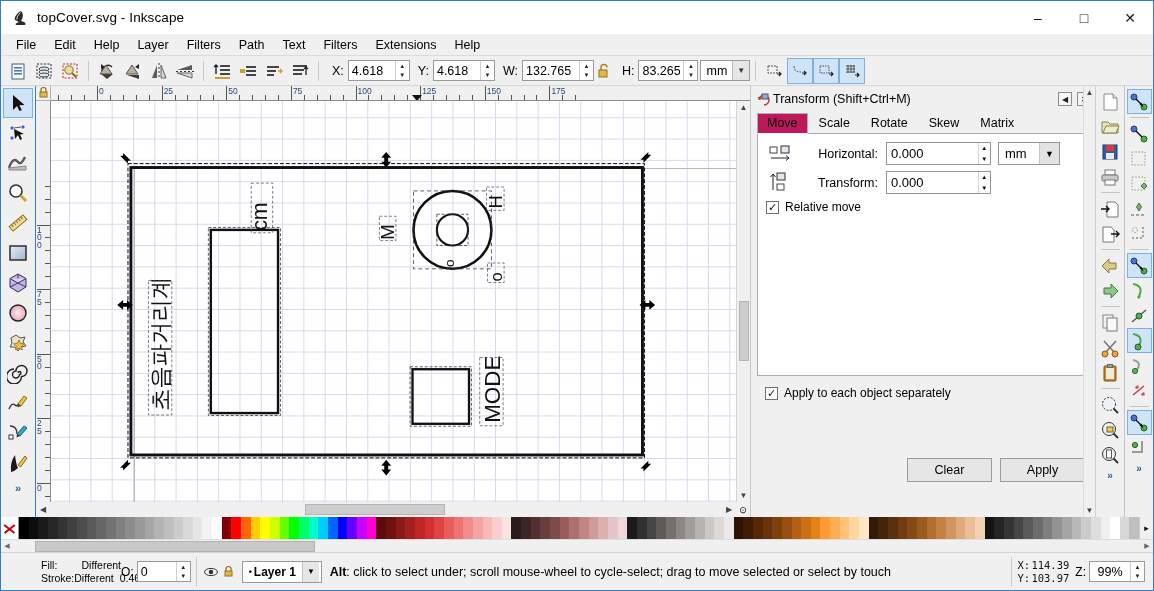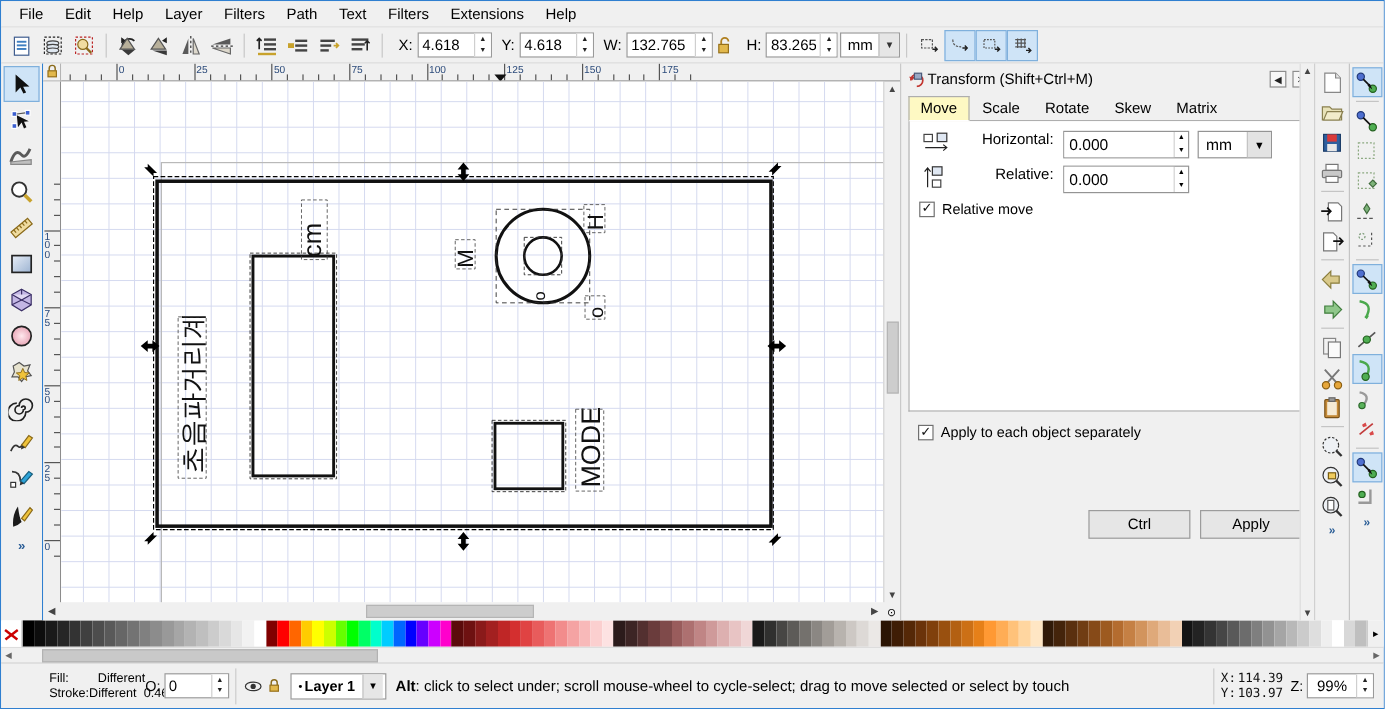--- a/index.html
+++ b/index.html
@@ -209,28 +209,28 @@
     display: flex; align-items: center; justify-content: center;
     font-size: 8px; margin-left: 5px; color: #222;
   }
   #tabs { display: flex; align-items: flex-end; height: 22px; border-bottom: 1px solid #aeaeae; }
   #tabs .tab {
     padding: 2px 9px 3px 9px; font-size: 12.5px;
     border: 1px solid transparent; border-bottom: none; cursor: default;
     margin-right: 1px;
   }
   #tabs .tab.sel {
-    background: #fef9c3; border: 1px solid #aeaeae; border-bottom: 1px solid #fff;
+    background: #be185d; border: 1px solid #aeaeae; border-bottom: 1px solid #fff;
     margin-bottom: -1px;
   }
   #tabbody {
     background: #fff; border: 1px solid #aeaeae; border-top: none;
     flex: 0 0 auto; height: 242px; padding: 8px 8px 0 8px;
   }
-  .row { display: flex; margin-bottom: 6px; }
+  .row { display: flex; align-items: center; margin-bottom: 6px; }
   .row .icn { width: 30px; display: flex; justify-content: center; }
   .row .lbl { width: 90px; text-align: right; font-size: 12.5px; padding-right: 8px; }
   .bigspin { display: inline-flex; height: 23px; border: 1px solid #949494; background: #fff; width: 105px; }
   .bigspin input { border: none; outline: none; width: 100%; font-size: 13px; padding: 0 4px;
                    font-family: "Liberation Sans", sans-serif; }
   .bigspin .arrows { width: 14px; display: flex; flex-direction: column; border-left: 1px solid #d3d3d3; }
   .bigspin .arrows span { flex: 1; display: flex; align-items: center; justify-content: center; font-size: 6px; }
   .unitsel { margin-left: 7px; display: inline-flex; height: 23px; border: 1px solid #949494; background: #fff; width: 62px; }
   .unitsel .val { flex: 1; display: flex; align-items: center; padding-left: 6px; font-size: 13px; }
   .unitsel .dd { width: 20px; background: #e3e3e3; border-left: 1px solid #c4c4c4;
@@ -320,20 +320,34 @@
   #coords .cl { display: flex; }
   #coords .ck { width: 14px; }
   #zoombox { display: flex; align-items: center; padding-right: 6px; }
   #zoombox .zl { font-size: 12px; margin-right: 3px; }
 </style>
 </head>
 <body>
 
 <div id="app">
 
+  <div id="titlebar">
+    <div class="app-icon">
+      <svg width="18" height="18" viewBox="0 0 18 18">
+        <path d="M10 2 C6 4 3 8 4 11 L8 13 C5 14 4 15 5 16 L13 16 C15 16 15 14 13 13 L10 12 C12 9 13 5 10 2 Z" fill="#2b2b2b"></path>
+        <path d="M9.5 3.5 C7 6 5.5 8.5 6 10.5" stroke="#fff" stroke-width="0.8" fill="none"></path>
+      </svg>
+    </div>
+    <span class="title-text">topCover.svg - Inkscape</span>
+    <div id="winbtns">
+      <div class="wb">–</div>
+      <div class="wb">□</div>
+      <div class="wb">✕</div>
+    </div>
+  </div>
 
   <div id="menubar">
     <div class="mi">File</div>
     <div class="mi">Edit</div>
     <div class="mi">Help</div>
     <div class="mi">Layer</div>
     <div class="mi">Filters</div>
     <div class="mi">Path</div>
     <div class="mi">Text</div>
     <div class="mi">Filters</div>
@@ -845,21 +859,21 @@
           </div>
 
           <div class="row">
             <span class="icn">
               <svg width="24" height="22">
                   <rect x="8" y="1" width="8" height="7" fill="#dfe7f2" stroke="#333"></rect>
                   <rect x="8" y="12" width="7" height="6" fill="none" stroke="#444"></rect>
                   <path d="M4 18 L4 2 M1.5 5 L4 2 L6.5 5" stroke="#222" fill="none"></path>
                 </svg>
             </span>
-            <span class="lbl">Relative:</span>
+            <span class="lbl">Transform:</span>
             <span class="bigspin">
               <input value="0.000" style="">
               <span class="arrows">
                   <span>▲</span>
                   <span>▼</span>
                 </span>
             </span>
           </div>
 
           <div class="chkrow">
@@ -867,21 +881,21 @@
             <span>Relative move</span>
           </div>
         </div>
 
         <div id="dockfoot">
           <div class="chkrow">
             <span class="chk">✓</span>
             <span>Apply to each object separately</span>
           </div>
           <div id="btnrow">
-            <div class="pbtn">Ctrl</div>
+            <div class="pbtn">Clear</div>
             <div class="pbtn">Apply</div>
           </div>
         </div>
       </div>
       <div id="dockscroll">
         <span>▲</span>
         <span>▼</span>
       </div>
     </div>
 

